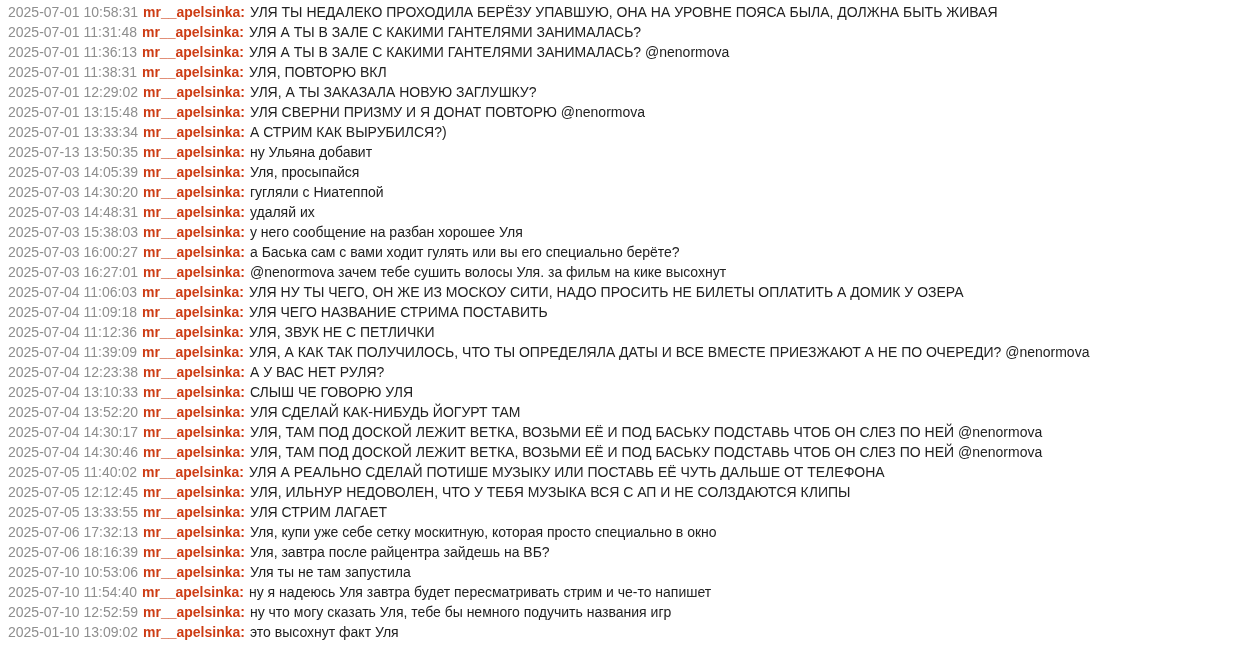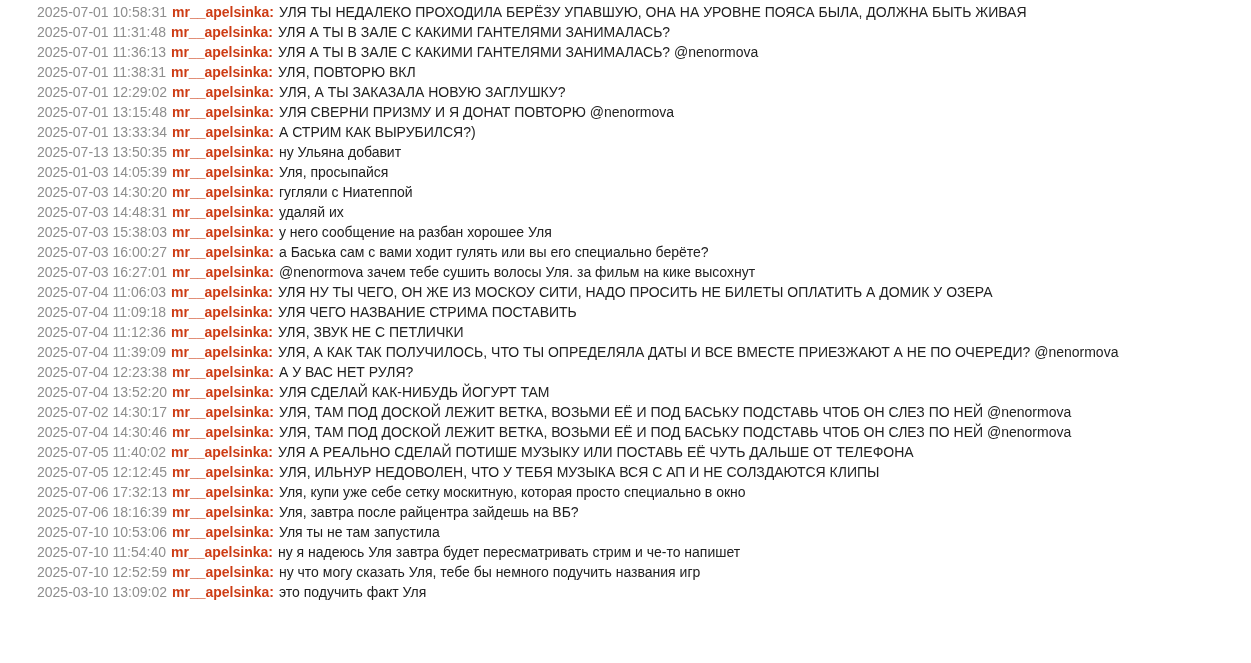--- a/index.html
+++ b/index.html
@@ -8,21 +8,21 @@
     --msg-color:#212121;
     --bg:#ffffff;
   }
   html,body{margin:0;padding:0;}
   body{
     width:1251px;height:663px;overflow:hidden;
     background:var(--bg);
     font-family:"Liberation Sans", sans-serif;
     font-size:14px;
   }
-  .log{padding:2px 0 8px 8px;margin-left:29px;}
+  .log{padding:2px 0 8px 8px;}
   .row{
     white-space:nowrap;
     height:20px;line-height:20px;
     overflow:hidden;
   }
   .ts{color:var(--ts-color);}
   .user{color:var(--user-color);font-weight:bold;margin-left:5px;}
   .msg{color:var(--msg-color);margin-left:5px;}
 </style>
 </head>
@@ -56,21 +56,21 @@
   <div class="row">
     <span class="ts">2025-07-01 13:33:34</span><span class="user">mr__apelsinka:</span><span class="msg">А СТРИМ КАК ВЫРУБИЛСЯ?)</span>
   </div>
 
   <div class="row">
     <span class="ts">2025-07-13 13:50:35</span><span class="user">mr__apelsinka:</span><span class="msg">ну Ульяна добавит</span>
   </div>
 
 
   <div class="row">
-    <span class="ts">2025-01-03 14:05:39</span><span class="user">mr__apelsinka:</span><span class="msg">Уля, просыпайся</span>
+    <span class="ts">2025-07-03 14:05:39</span><span class="user">mr__apelsinka:</span><span class="msg">Уля, просыпайся</span>
   </div>
 
   <div class="row">
     <span class="ts">2025-07-03 14:30:20</span><span class="user">mr__apelsinka:</span><span class="msg">гугляли с Ниатеппой</span>
   </div>
 
   <div class="row">
     <span class="ts">2025-07-03 14:48:31</span><span class="user">mr__apelsinka:</span><span class="msg">удаляй их</span>
   </div>
 
@@ -99,41 +99,47 @@
   </div>
 
   <div class="row">
     <span class="ts">2025-07-04 11:39:09</span><span class="user">mr__apelsinka:</span><span class="msg">УЛЯ, А КАК ТАК ПОЛУЧИЛОСЬ, ЧТО ТЫ ОПРЕДЕЛЯЛА ДАТЫ И ВСЕ ВМЕСТЕ ПРИЕЗЖАЮТ А НЕ ПО ОЧЕРЕДИ? @nenormova</span>
   </div>
 
   <div class="row">
     <span class="ts">2025-07-04 12:23:38</span><span class="user">mr__apelsinka:</span><span class="msg">А У ВАС НЕТ РУЛЯ?</span>
   </div>
 
+  <div class="row">
+    <span class="ts">2025-07-04 13:10:33</span><span class="user">mr__apelsinka:</span><span class="msg">СЛЫШ ЧЕ ГОВОРЮ УЛЯ</span>
+  </div>
 
   <div class="row">
     <span class="ts">2025-07-04 13:52:20</span><span class="user">mr__apelsinka:</span><span class="msg">УЛЯ СДЕЛАЙ КАК-НИБУДЬ ЙОГУРТ ТАМ</span>
   </div>
 
   <div class="row">
-    <span class="ts">2025-07-02 14:30:17</span><span class="user">mr__apelsinka:</span><span class="msg">УЛЯ, ТАМ ПОД ДОСКОЙ ЛЕЖИТ ВЕТКА, ВОЗЬМИ ЕЁ И ПОД БАСЬКУ ПОДСТАВЬ ЧТОБ ОН СЛЕЗ ПО НЕЙ @nenormova</span>
+    <span class="ts">2025-07-04 14:30:17</span><span class="user">mr__apelsinka:</span><span class="msg">УЛЯ, ТАМ ПОД ДОСКОЙ ЛЕЖИТ ВЕТКА, ВОЗЬМИ ЕЁ И ПОД БАСЬКУ ПОДСТАВЬ ЧТОБ ОН СЛЕЗ ПО НЕЙ @nenormova</span>
   </div>
 
   <div class="row">
     <span class="ts">2025-07-04 14:30:46</span><span class="user">mr__apelsinka:</span><span class="msg">УЛЯ, ТАМ ПОД ДОСКОЙ ЛЕЖИТ ВЕТКА, ВОЗЬМИ ЕЁ И ПОД БАСЬКУ ПОДСТАВЬ ЧТОБ ОН СЛЕЗ ПО НЕЙ @nenormova</span>
   </div>
 
   <div class="row">
     <span class="ts">2025-07-05 11:40:02</span><span class="user">mr__apelsinka:</span><span class="msg">УЛЯ А РЕАЛЬНО СДЕЛАЙ ПОТИШЕ МУЗЫКУ ИЛИ ПОСТАВЬ ЕЁ ЧУТЬ ДАЛЬШЕ ОТ ТЕЛЕФОНА</span>
   </div>
 
   <div class="row">
     <span class="ts">2025-07-05 12:12:45</span><span class="user">mr__apelsinka:</span><span class="msg">УЛЯ, ИЛЬНУР НЕДОВОЛЕН, ЧТО У ТЕБЯ МУЗЫКА ВСЯ С АП И НЕ СОЛЗДАЮТСЯ КЛИПЫ</span>
   </div>
 
+  <div class="row">
+    <span class="ts">2025-07-05 13:33:55</span><span class="user">mr__apelsinka:</span><span class="msg">УЛЯ СТРИМ ЛАГАЕТ</span>
+  </div>
 
   <div class="row">
     <span class="ts">2025-07-06 17:32:13</span><span class="user">mr__apelsinka:</span><span class="msg">Уля, купи уже себе сетку москитную, которая просто специально в окно</span>
   </div>
 
   <div class="row">
     <span class="ts">2025-07-06 18:16:39</span><span class="user">mr__apelsinka:</span><span class="msg">Уля, завтра после райцентра зайдешь на ВБ?</span>
   </div>
 
   <div class="row">
@@ -142,15 +148,15 @@
 
   <div class="row">
     <span class="ts">2025-07-10 11:54:40</span><span class="user">mr__apelsinka:</span><span class="msg">ну я надеюсь Уля завтра будет пересматривать стрим и че-то напишет</span>
   </div>
 
   <div class="row">
     <span class="ts">2025-07-10 12:52:59</span><span class="user">mr__apelsinka:</span><span class="msg">ну что могу сказать Уля, тебе бы немного подучить названия игр</span>
   </div>
 
   <div class="row">
-    <span class="ts">2025-03-10 13:09:02</span><span class="user">mr__apelsinka:</span><span class="msg">это подучить факт Уля</span>
+    <span class="ts">2025-01-10 13:09:02</span><span class="user">mr__apelsinka:</span><span class="msg">это высохнут факт Уля</span>
   </div>
 </div>
 
 </body></html>

